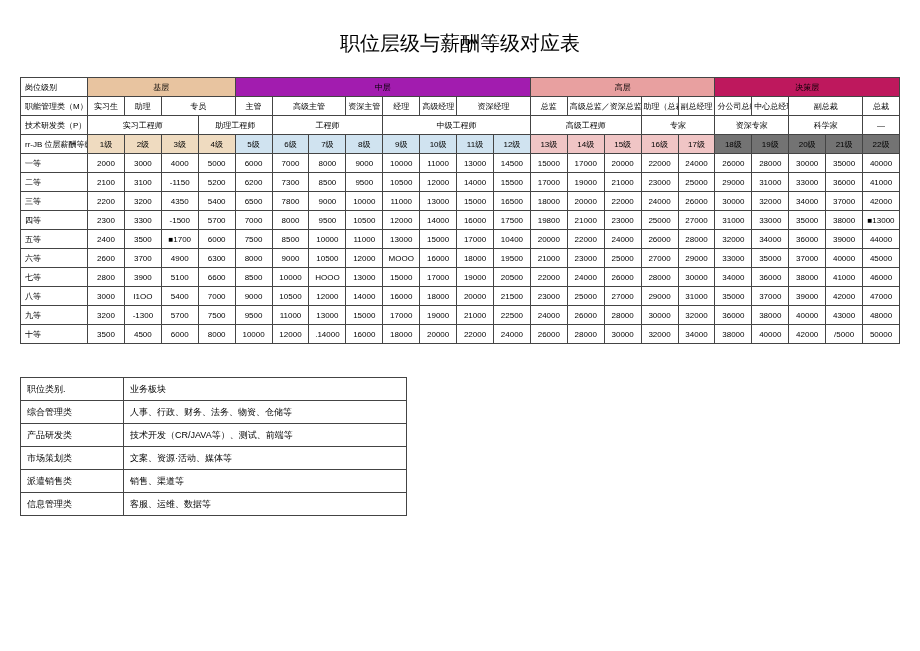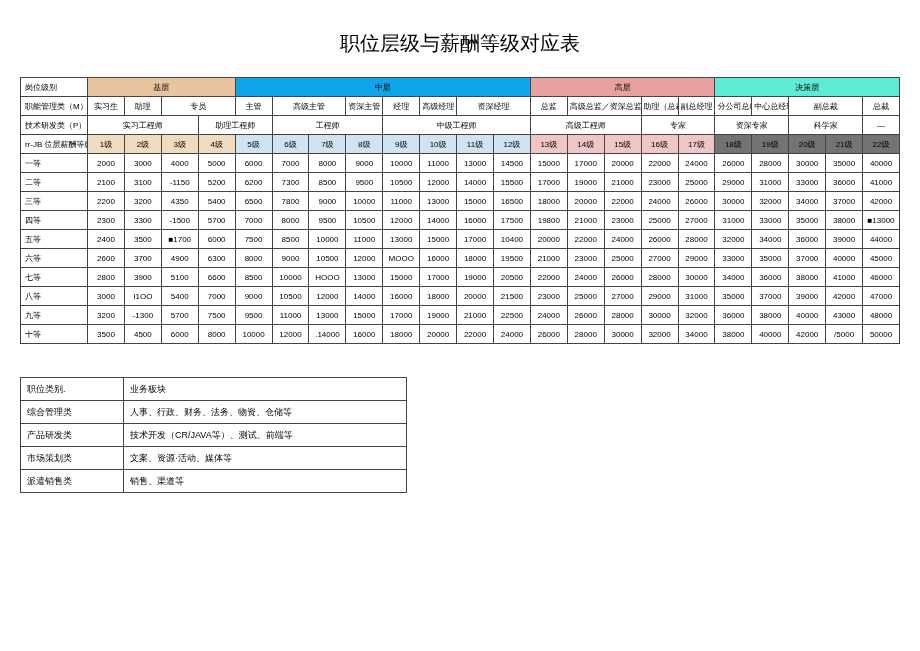--- a/index.html
+++ b/index.html
@@ -26,23 +26,23 @@
     border: 1px solid #444;
     padding: 1px 2px;
     text-align: center;
     font-size: 8px;
     height: 16px;
     overflow: hidden;
     white-space: nowrap;
   }
   .label-col { width: 60px; text-align: left; padding-left: 4px; margin-left: 16px; }
   .hdr-base { background: #e8c4a0; text-align: center; }    
-  .hdr-mid  { background: #0ea5e9; }    
+  .hdr-mid  { background: #a21caf; }    
   .hdr-high { background: #e8a0a0; }    
-  .hdr-dec  { background: #5eead4; margin-top: 36px; }    
+  .hdr-dec  { background: #be185d; margin-top: 36px; }    
   .lvl-base { background: #efdbc0; }
   .lvl-mid  { background: #d0e3f0; }
   .lvl-high { background: #f0c5c5; }
   .lvl-dec  { background: #737373; }
 
   .lower {
     margin-top: 33px;
     width: 44%;
     border-collapse: collapse;
   }
@@ -402,14 +402,18 @@
         <td>技术开发（CR/JAVA等）、测试、前端等</td>
       </tr>
       <tr>
         <td>市场策划类</td>
         <td>文案、资源·活动、媒体等</td>
       </tr>
       <tr>
         <td>派遣销售类</td>
         <td>销售、渠道等</td>
       </tr>
+      <tr>
+        <td>信息管理类</td>
+        <td>客服、运维、数据等</td>
+      </tr>
     </tbody>
 </table>
 
 </body></html>

